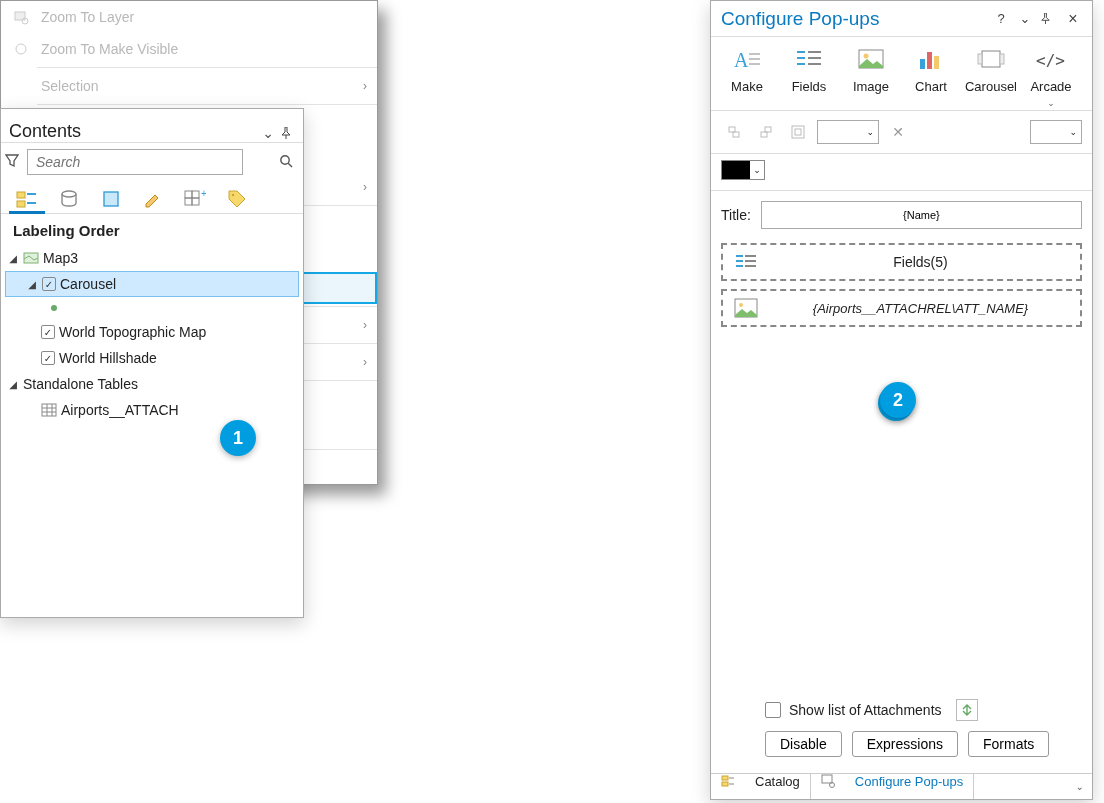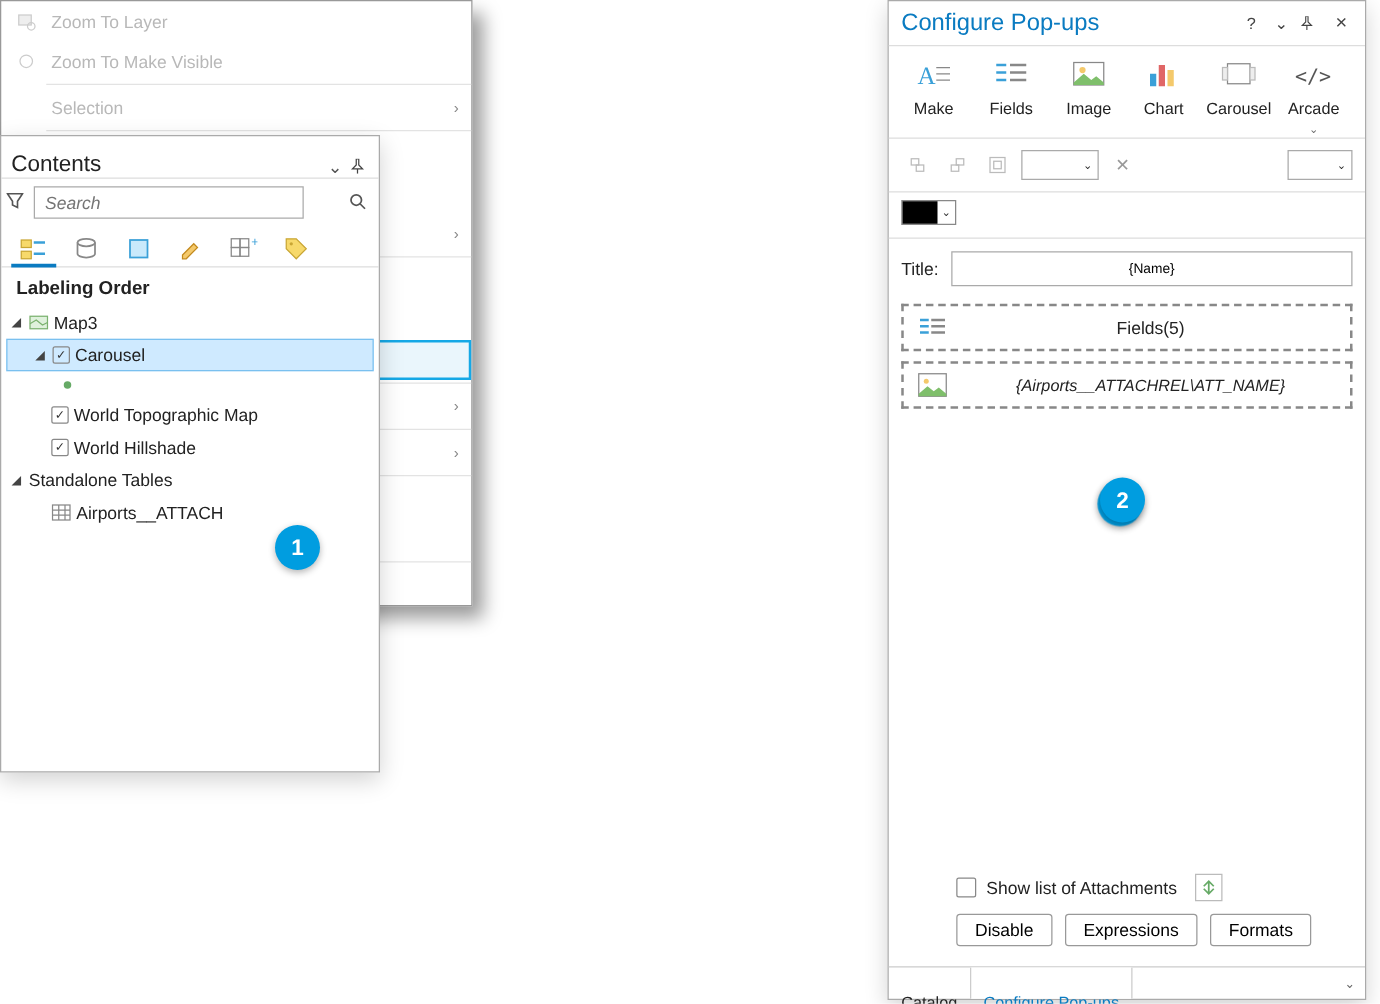--- a/index.html
+++ b/index.html
@@ -58,21 +58,21 @@
   .title-field input { flex:1; height:28px; border:1px solid #aaa; text-align:center; font-family:inherit; font-size:11px; }
   .elem-list { padding:4px 10px; }
   .elem-card { border:2px dashed #888; display:flex; align-items:center; gap:12px; padding:6px 10px; margin-bottom:8px; cursor:pointer; }
   .elem-card .eicon { width:26px; height:22px; display:flex; align-items:center; justify-content:center; }
   .elem-card .elabel { flex:1; text-align:center; }
   .bottom-area { position:absolute; left:0; right:0; bottom:26px; padding:8px 10px;margin-left:44px; }
   .chk-row { display:flex; align-items:center; gap:8px; margin-bottom:10px; }
   .btn-row { display:flex; gap:10px; margin-bottom:8px; }
   .btn { border:1px solid #999; background:#fff; padding:4px 14px; border-radius:3px; cursor:pointer; font-family:inherit; font-size:14px; }
   .pane-tabs { position:absolute; left:0; right:0; bottom:0; height:26px; border-top:1px solid #ccc; display:flex; align-items:center; font-size:13px; }
-  .pane-tab { display:flex; align-items:flex-start; gap:20px; padding:0 10px; height:100%; cursor:pointer;flex-direction:column; }
+  .pane-tab { display:flex; align-items:flex-start; gap:20px; padding:0 10px; height:100%; cursor:pointer; }
   .pane-tab.active { color:#0a7bc1; border-left:1px solid #ccc; border-right:1px solid #ccc; background:#fff; }
   svg { display:block; }
 </style>
 </head>
 <body>
 
 <div id="contents" class="panel">
   <div class="title-row">
     <span class="title">Contents</span>
     <span class="icon-btn">⌄</span>

